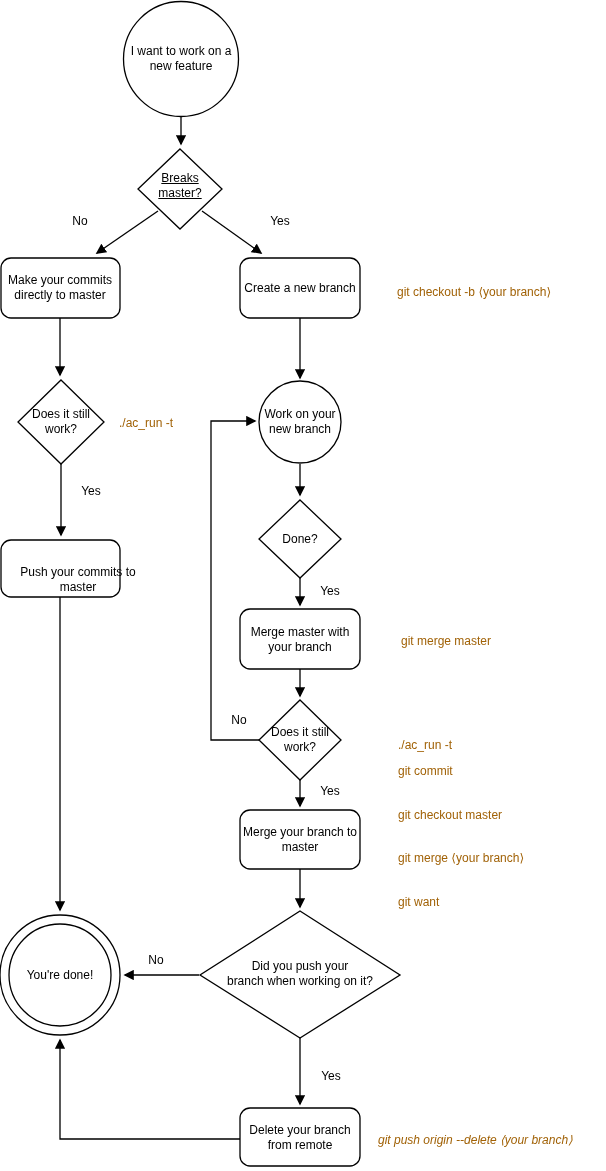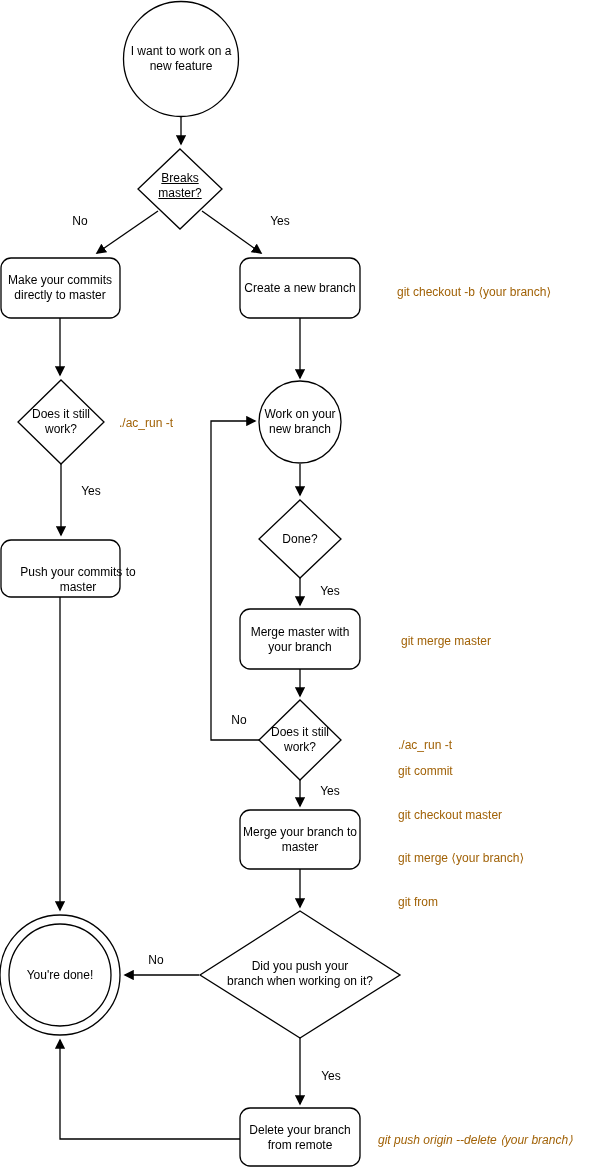--- a/index.html
+++ b/index.html
@@ -120,17 +120,17 @@
   <div class="edge-label" style="left:331px; top:1076px;">Yes</div>
 
   <div class="annotation" style="left:397px; top:292px;">git checkout -b ⟨your branch⟩</div>
   <div class="annotation" style="left:119px; top:423px;">./ac_run -t</div>
   <div class="annotation" style="left:401px; top:641px;">git merge master</div>
   <div class="annotation" style="left:398px; top:745px;">./ac_run -t</div>
   <div class="annotation" style="left:398px; top:836px;">
     <div>git commit</div>
     <div>git checkout master</div>
     <div>git merge ⟨your branch⟩</div>
-    <div>git from</div>
+    <div>git want</div>
   </div>
   <div class="annotation" style="left:378px; top:1140px;font-style:italic;">git push origin --delete ⟨your branch⟩</div>
 
 </div>
 
 </body></html>

